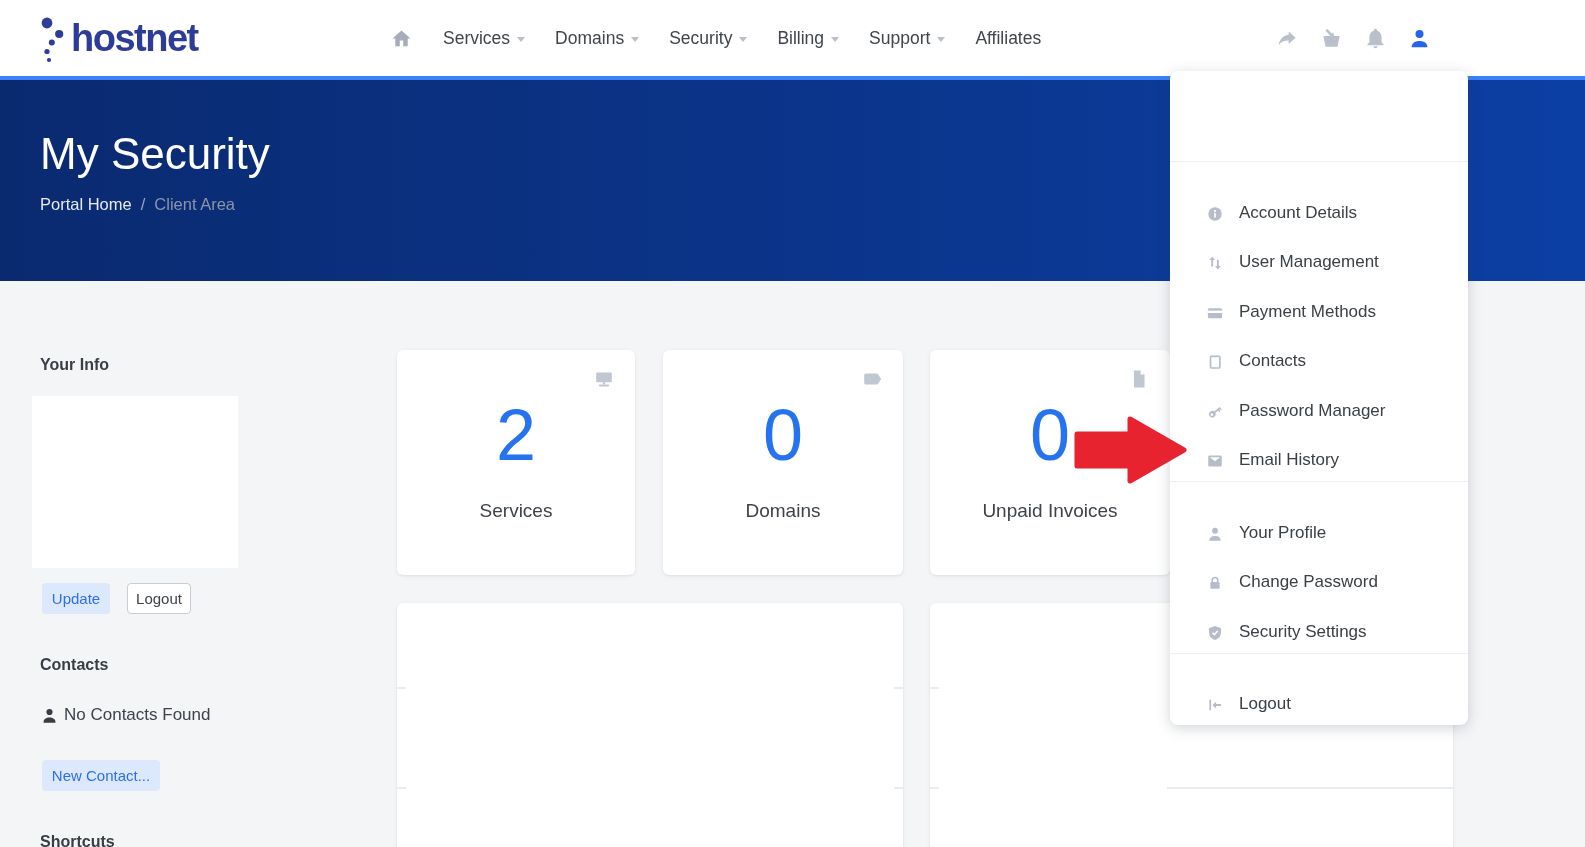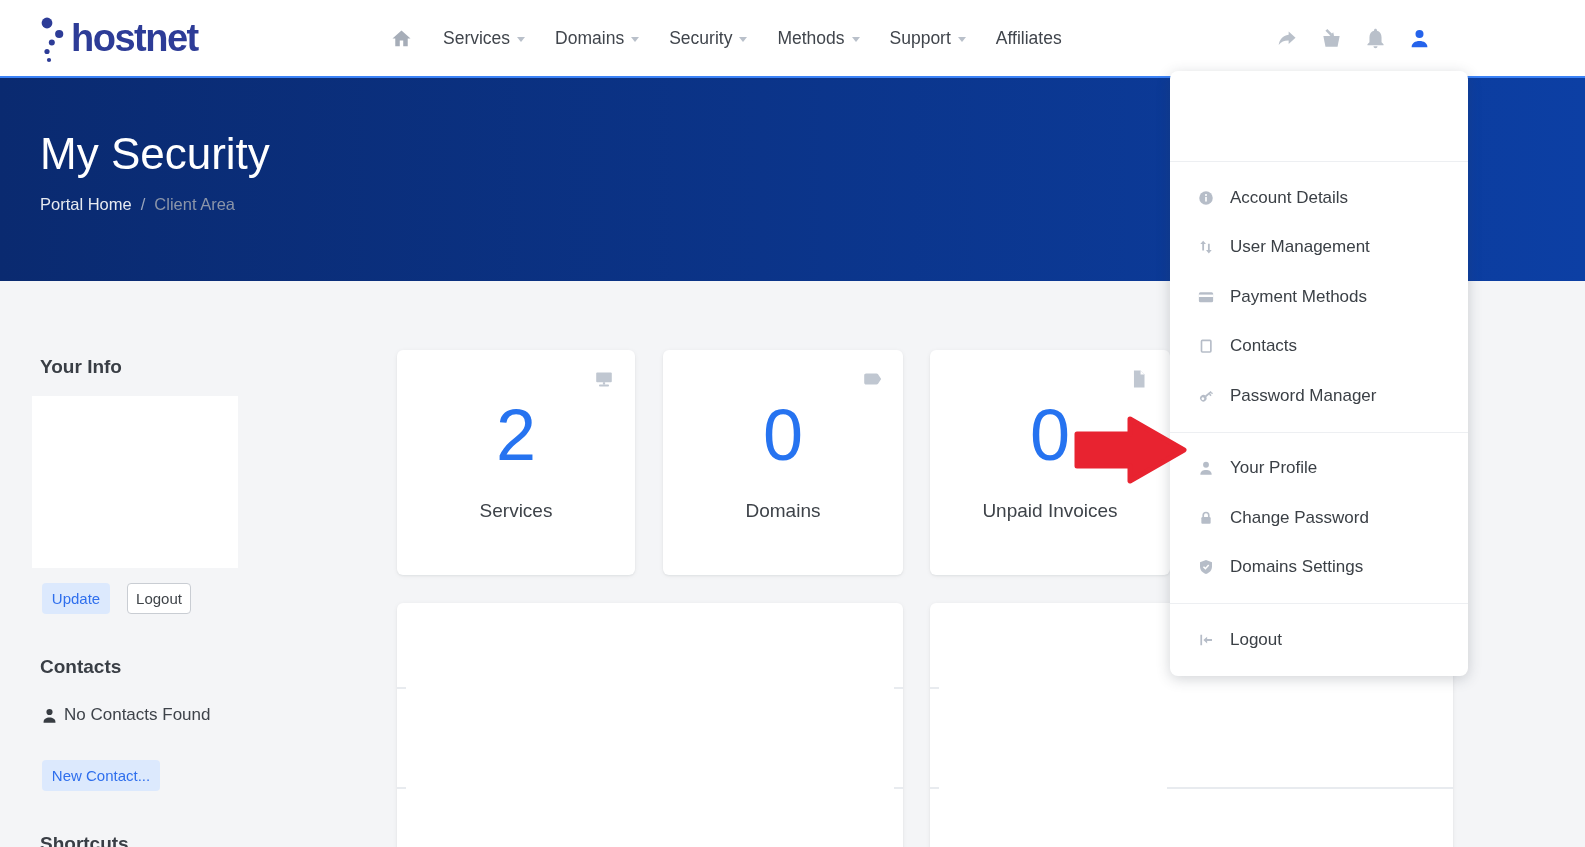--- a/index.html
+++ b/index.html
@@ -2,21 +2,21 @@
 <html style="--brand-blue: #2d3c97; --accent-blue: #2673f0; --link-blue: #2f6fed; --button-soft-bg: #dce9fd; --hero-gradient-left: #0a2a70; --hero-gradient-right: #0c3fa4; --icon-gray: #b9c0ca; --arrow-red: #e82330;"><head>
 <meta charset="utf-8">
 <style>
   html,body{margin:0;padding:0;background:#fff;}
   #screen{position:relative;width:1585px;height:847px;overflow:hidden;
           background:#f4f5f7;font-family:"Liberation Sans",sans-serif;
           -webkit-font-smoothing:antialiased;}
 
   
   .navbar{position:absolute;left:0;top:0;width:100%;height:76px;background:#fff;
-          border-bottom:2px solid #3b82f6;z-index:10;}
+          border-bottom:4px solid #3b82f6;z-index:10;}
   .brand{position:absolute;left:36px;top:0;height:76px;display:flex;align-items:center;gap:5px;cursor:pointer;}
   .brand-mark svg{width:30px;height:54px;display:block;}
   .brand-text{font-size:38px;font-weight:700;color:var(--brand-blue,#2d3c97);letter-spacing:-1.5px;}
   .nav-center{position:absolute;left:390px;top:0;height:76px;display:flex;align-items:center;gap:30px;}
   .nav-link{display:flex;align-items:center;gap:7px;font-size:17.5px;color:#40454c;cursor:pointer;}
   .nav-home svg{width:23px;height:23px;color:#a6adb8;display:block;}
   .caret{width:0;height:0;border-left:4.5px solid transparent;border-right:4.5px solid transparent;
          border-top:5.5px solid #b9c0ca;margin-top:2px;}
   .nav-right{position:absolute;left:1276px;top:0;height:76px;display:flex;align-items:center;gap:21px;}
   .nav-ic{color:#b9c0ca;cursor:pointer;display:flex;}
@@ -26,21 +26,21 @@
   
   .hero{position:absolute;left:0;top:76px;width:100%;height:205px;
         background:linear-gradient(90deg,var(--hero-gradient-left,#0a2a70),var(--hero-gradient-right,#0c3fa4));}
   .hero-title{position:absolute;left:40px;top:53px;font-size:44px;font-weight:300;color:#fff;}
   .hero-crumbs{position:absolute;left:40px;top:119px;font-size:16.5px;display:flex;}
   .crumb-home{color:#e7eaf0;cursor:pointer;}
   .crumb-sep{color:#9aa6bd;margin:0 9px;}
   .crumb-cur{color:#8b95a9;}
 
   
-  .h-side{position:absolute;font-size:19px;font-weight:700;color:#393e45;}
+  .h-side{position:absolute;font-size:16px;font-weight:700;color:#393e45;}
   .info-box{position:absolute;left:32px;top:396px;width:206px;height:172px;background:#fff;}
   .btn-soft{position:absolute;background:var(--button-soft-bg,#dce9fd);color:var(--link-blue,#2f6fed);
             border:none;border-radius:4px;font-size:15px;font-family:inherit;cursor:pointer;}
   .btn-plain{position:absolute;background:#fff;color:#3f4449;border:1px solid #c9cdd3;
              border-radius:4px;font-size:15px;font-family:inherit;cursor:pointer;}
   .no-contacts{position:absolute;left:40px;top:705px;display:flex;align-items:center;gap:5px;}
   .no-contacts svg{width:19px;height:19px;color:#383d43;display:block;}
   .no-contacts span{font-size:17px;color:#3e434a;}
 
   
@@ -52,21 +52,21 @@
             font-size:72px;line-height:1.1;color:var(--accent-blue,#2673f0);}
   .stat-label{position:absolute;top:150px;left:0;right:0;text-align:center;font-size:19px;color:#3e4349;}
   .tick{position:absolute;height:2px;background:#e8ebef;}
 
   
   .dropdown{position:absolute;left:1170px;top:71px;width:298px;background:#fff;border-radius:8px;
             box-shadow:0 3px 14px rgba(50,60,75,.22);z-index:50;}
   .dd-header{height:90px;border-bottom:1px solid #edeff2;}
   .menu-group{padding:11px 0;}
   .menu-group.bordered{border-top:1px solid #edeff2;}
-  .menu-item{height:49.5px;display:flex;align-items:center;padding-left:27px;cursor:pointer;}
+  .menu-item{height:49.5px;display:flex;align-items:flex-end;padding-left:36px;cursor:pointer;}
   .mi-icon{width:18px;height:18px;color:#b6bdc8;display:flex;}
   .mi-icon svg{width:18px;height:18px;display:block;}
   .mi-label{margin-left:15px;font-size:17px;color:#3b4046;}
 
   
   .red-arrow{position:absolute;left:1066px;top:414px;width:124px;height:72px;z-index:60;
              color:var(--arrow-red,#e82330);pointer-events:none;}
 
   
   .ticket-frag{position:absolute;left:1157px;top:844px;z-index:5;display:flex;align-items:baseline;cursor:pointer;}
@@ -104,21 +104,21 @@
       </span>
       <span class="nav-link">
         <span>Domains</span>
         <span class="caret"></span>
       </span>
       <span class="nav-link">
         <span>Security</span>
         <span class="caret"></span>
       </span>
       <span class="nav-link">
-        <span>Methods</span>
+        <span>Billing</span>
         <span class="caret"></span>
       </span>
       <span class="nav-link">
         <span>Support</span>
         <span class="caret"></span>
       </span>
       <span class="nav-link">
         <span>Affiliates</span>
       </span>
     </div>
@@ -274,20 +274,29 @@
                 <circle cx="7.3" cy="12" r="4.3"></circle>
                 <circle cx="6.6" cy="12" r="1.8" fill="#fff"></circle>
                 <rect x="11" y="10.9" width="10" height="2.3"></rect>
                 <rect x="16.3" y="13" width="2" height="3"></rect>
                 <rect x="19.6" y="13" width="1.7" height="2.3"></rect>
               </g>
             </svg>
         </span>
         <span class="mi-label">Password Manager</span>
       </div>
+      <div class="menu-item">
+        <span class="mi-icon">
+          <svg viewBox="0 0 24 24" fill="currentColor">
+              <rect x="3" y="4.8" width="18" height="14.4" rx="1.6"></rect>
+              <polygon points="5.2,7 12,12.4 18.8,7" fill="#fff"></polygon>
+            </svg>
+        </span>
+        <span class="mi-label">Email History</span>
+      </div>
     </div>
 
     <div class="menu-group bordered">
       <div class="menu-item">
         <span class="mi-icon">
           <svg viewBox="0 0 24 24" fill="currentColor">
               <circle cx="12" cy="7.6" r="3.9"></circle>
               <path d="M4.5 20.2c0-3.6 3.3-5.6 7.5-5.6s7.5 2 7.5 5.6v.8h-15z"></path>
             </svg>
         </span>
@@ -302,21 +311,21 @@
         </span>
         <span class="mi-label">Change Password</span>
       </div>
       <div class="menu-item">
         <span class="mi-icon">
           <svg viewBox="0 0 24 24">
               <path d="M12 2.8l8 3v5.4c0 4.9-3.2 8.4-8 10-4.8-1.6-8-5.1-8-10V5.8z" fill="currentColor"></path>
               <polyline points="8.6,11.6 11.2,14.2 15.6,9.4" fill="none" stroke="#fff" stroke-width="2"></polyline>
             </svg>
         </span>
-        <span class="mi-label">Domains Settings</span>
+        <span class="mi-label">Security Settings</span>
       </div>
     </div>
 
     <div class="menu-group bordered">
       <div class="menu-item">
         <span class="mi-icon">
           <svg viewBox="0 0 24 24" fill="currentColor">
               <rect x="4.5" y="5" width="2.3" height="14"></rect>
               <polygon points="8.5,12 13.5,7.5 13.5,10.7 20,10.7 20,13.3 13.5,13.3 13.5,16.5"></polygon>
             </svg>

